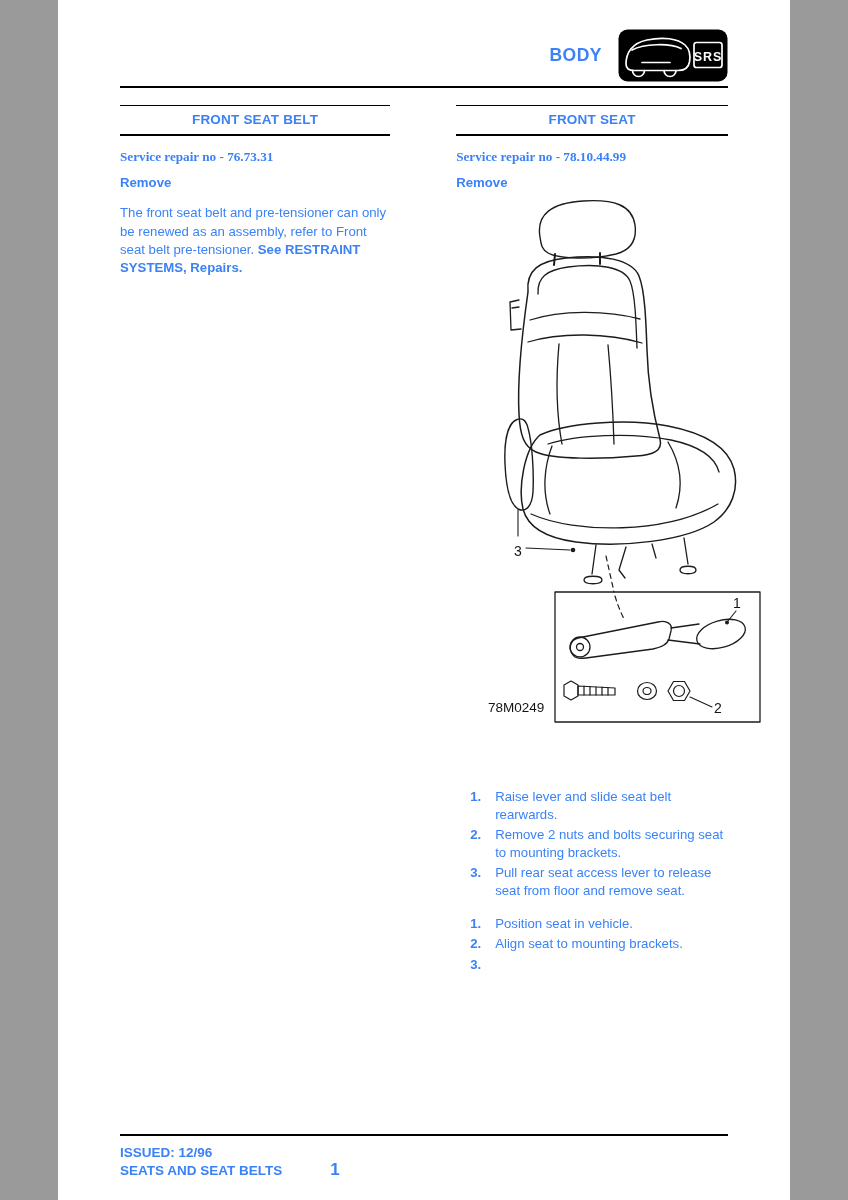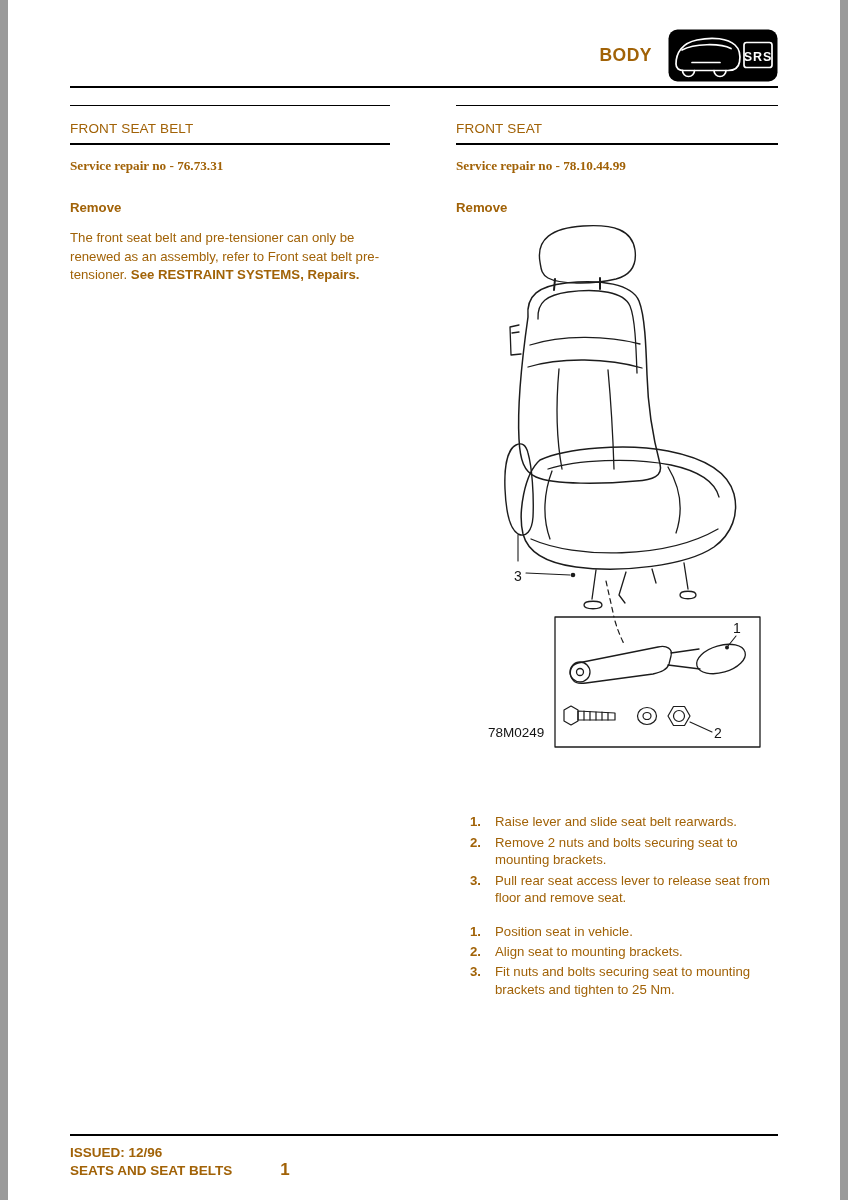--- a/index.html
+++ b/index.html
@@ -1,47 +1,47 @@
 <!DOCTYPE html>
 <html><head>
 <meta charset="utf-8">
 <style>
   * { margin:0; padding:0; box-sizing:border-box; }
   html,body { background:#9a9a9a; }
   .page {
     position:relative;
-    width:832px; height:1200px;
+    width:732px; height:1200px;
     margin:0 auto;
     background:#ffffff;
     font-family:"Liberation Sans", sans-serif;
-    color:#a16207;
+    color:#3b82f6;
     overflow:hidden;
   }
   
   .header-row {
     display:flex; justify-content:flex-end; align-items:center;
     gap:16px;
     margin:28px 62px 0;
     height:54px;
   }
   .header-title { font-size:17.5px; font-weight:bold; letter-spacing:.5px; }
   .logo-box { width:110px; height:53px; }
   .header-rule { height:2.4px; background:#000; margin:4px 62px 0; }
   
   .columns { display:flex; gap:66px; margin:17px 62px 0; }
   .col-left  { width:328px; }
   .col-right { width:330px; }
   .section-heading {
     border-top:1.8px solid #000;
     border-bottom:2px solid #000;
-    padding:15px 0 7px;
-    font-size:13.5px; font-weight:normal; letter-spacing:.2px;
+    padding:6px 0 7px;
+    font-size:13.5px; font-weight:bold; letter-spacing:.2px;text-align:center;
   }
   .service { font-size:13.2px; font-weight:bold; margin-top:13px;font-family:Liberation Serif, serif; }
-  .sub-label { font-size:13.2px; font-weight:bold; margin-top:26px; }
+  .sub-label { font-size:13.2px; font-weight:bold; margin-top:10px; }
   .body-text { font-size:13.2px; line-height:1.38; margin-top:14px; }
   .ref { font-weight:bold; }
   
   .illustration { position:relative; height:548px; margin-top:2px; }
   .illustration svg { position:absolute; left:0; top:0; }
   .illustration text { font-family:"Liberation Sans", sans-serif; fill:#141414; }
   
   .steps { list-style:none; margin-top:48px; font-size:13.2px; line-height:1.32; }
   .steps.second { margin-top:16px; }
   .steps li { display:flex; gap:9px; padding-left:14px; margin-bottom:3px; }
@@ -209,21 +209,20 @@
         <li>
           <span class="num">1.</span>
           <span class="txt">Position seat in vehicle.</span>
         </li>
         <li>
           <span class="num">2.</span>
           <span class="txt">Align seat to mounting brackets.</span>
         </li>
         <li>
           <span class="num">3.</span>
-          <span class="txt">Fit nuts and bolts securing seat to mounting brackets and tighten to 25 Nm.</span>
         </li>
       </ol>
     </section>
   </main>
 
   <footer>
     <div class="footer-rule"></div>
     <div class="footer-row">
       <span>ISSUED: 12/96</span>
       <span class="footer-right">

